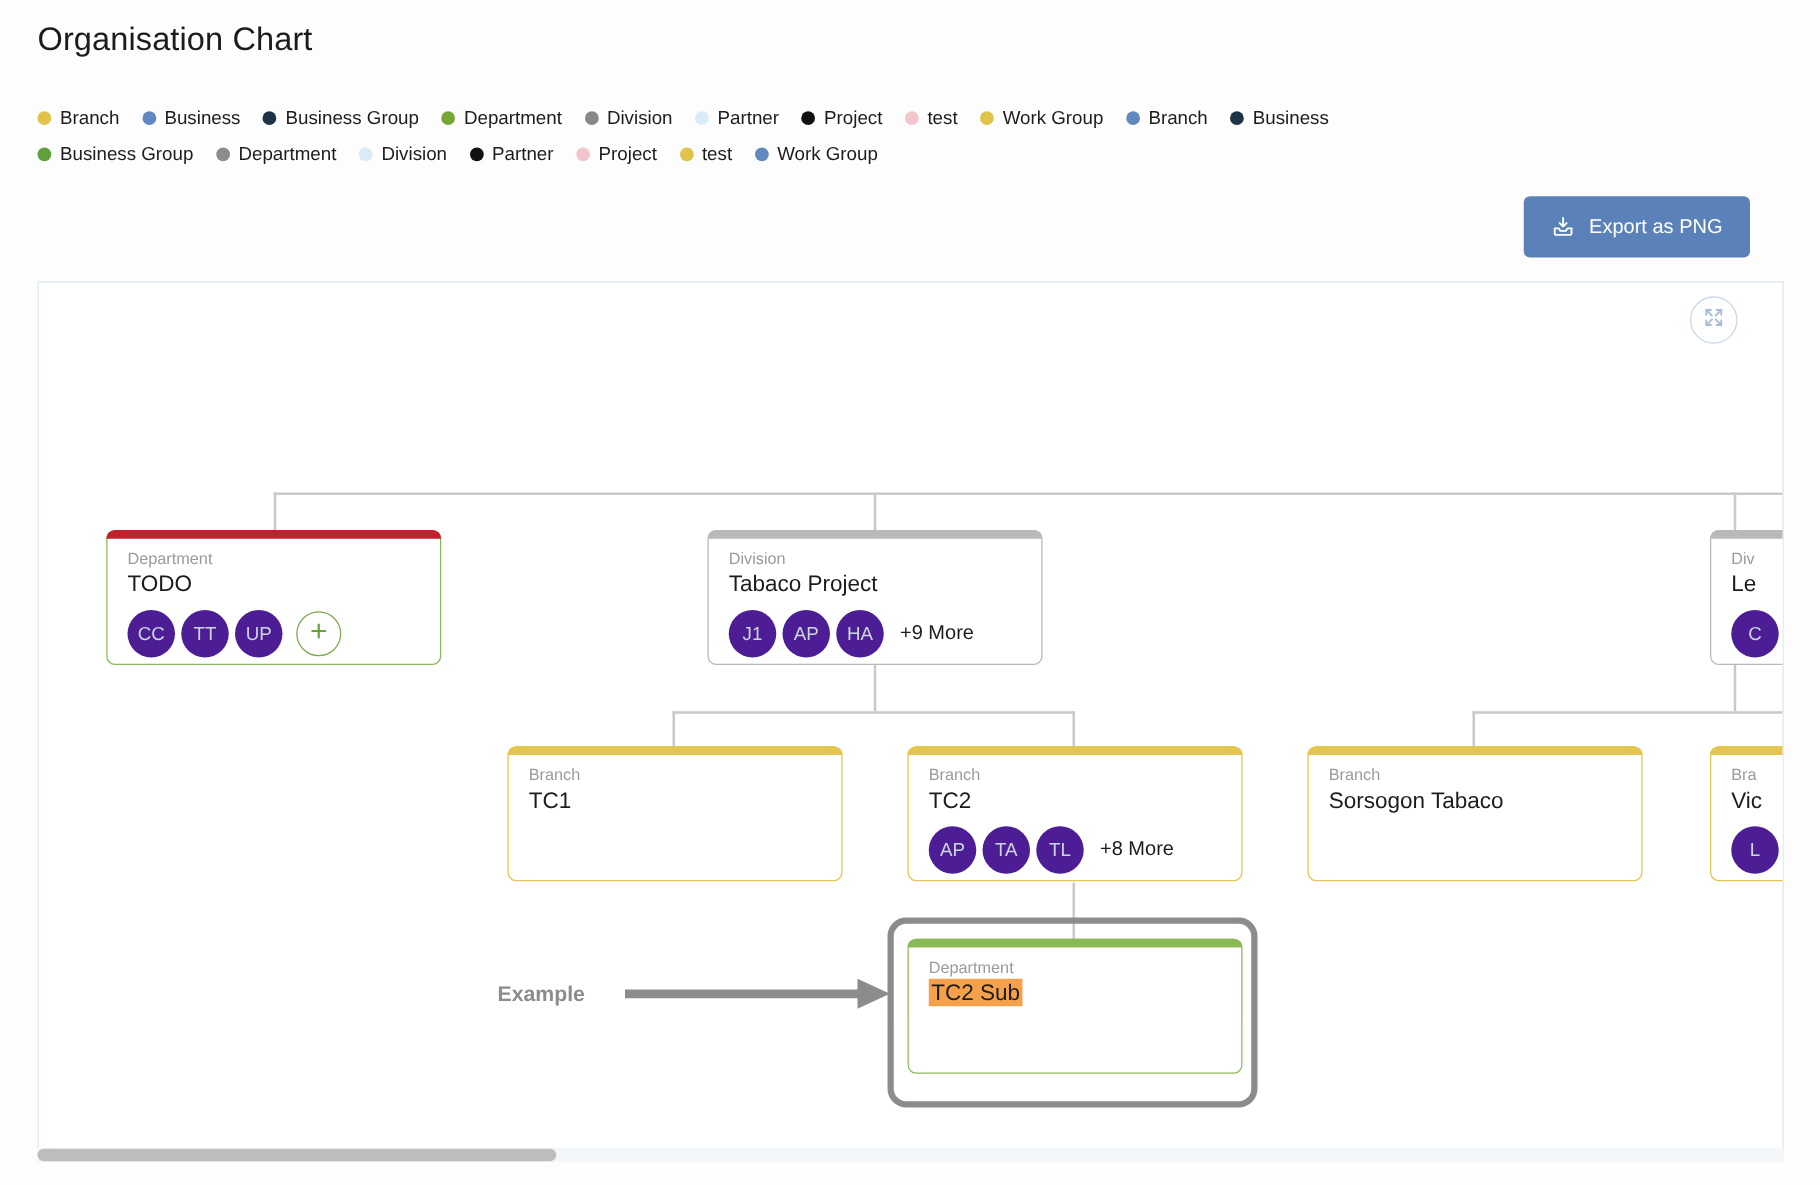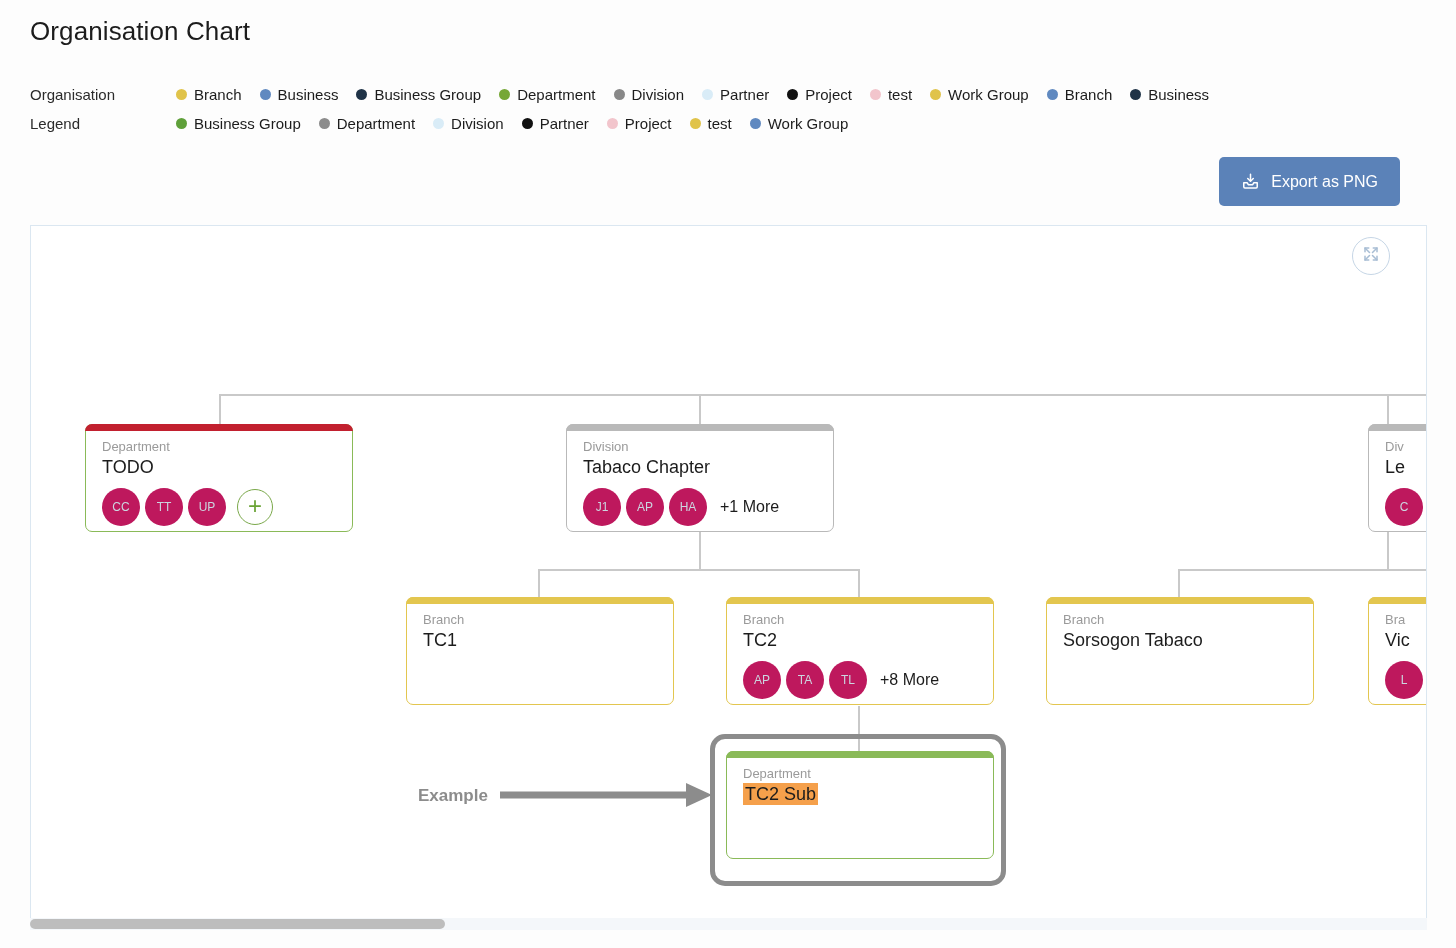--- a/index.html
+++ b/index.html
@@ -99,23 +99,23 @@
     margin-bottom: 2px;
   }
   .node-name {
     font-size: 18px; color: #1c1c1c; line-height: 22px;
     display: inline-block;
   }
   .node-name.highlight { background: #f5a04b; padding: 0 2px; }
   .avatars { display: flex; align-items: center; margin-top: 10px; }
   .avatar {
     width: 38px; height: 38px; border-radius: 50%;
-    background: #be185d; color: #ccd6e0;
+    background: #4c1d95; color: #ccd6e0;
     display: flex; align-items: center; justify-content: center;
-    font-size: 12px; margin-right: 5px; flex: 0 0 38px;
+    font-size: 15px; margin-right: 5px; flex: 0 0 38px;
   }
   .avatar-add {
     width: 36px; height: 36px; border-radius: 50%;
     background: #fff; border: 1px solid #7aa84a;
     color: #6aa335; font-size: 24px; line-height: 1;
     display: flex; align-items: center; justify-content: center;
     margin-left: 6px; flex: 0 0 36px; cursor: pointer;
     padding-bottom: 3px;
   }
   .more-txt { font-size: 16px; color: #1c1c1c; margin-left: 8px; }
@@ -144,24 +144,20 @@
     width: 415px; height: 10px;
     background: #bdbdbd; border-radius: 5px; cursor: pointer;
   }
 </style>
 </head>
 <body>
 
 <div class="page-title">Organisation Chart</div>
 
 <div class="legend-wrap">
-  <div class="legend-label">
-    <span>Organisation</span><br>
-    <span>Legend</span>
-  </div>
   <div class="legend-items" id="legend-items">
       <div class="legend-item">
         <span class="legend-dot" style="background: rgb(224, 195, 74);"></span>
         <span>Branch</span>
       </div>
       <div class="legend-item">
         <span class="legend-dot" style="background: rgb(96, 137, 192);"></span>
         <span>Business</span>
       </div>
       <div class="legend-item">
@@ -285,26 +281,26 @@
       <div class="avatar">CC</div>
       <div class="avatar">TT</div>
       <div class="avatar">UP</div>
       <div class="avatar-add">+</div>
     </div>
   </div>
 
   <div class="node division" style="left:535px; top:198px;">
     <div class="node-topbar" style="background:#b9b9b9;"></div>
     <div class="node-type">Division</div>
-    <div class="node-name">Tabaco Chapter</div>
+    <div class="node-name">Tabaco Project</div>
     <div class="avatars">
       <div class="avatar">J1</div>
       <div class="avatar">AP</div>
       <div class="avatar">HA</div>
-      <div class="more-txt">+1 More</div>
+      <div class="more-txt">+9 More</div>
     </div>
   </div>
 
   <div class="node division" style="left:1337px; top:198px;">
     <div class="node-topbar" style="background:#b9b9b9;"></div>
     <div class="node-type">Div</div>
     <div class="node-name">Le</div>
     <div class="avatars">
       <div class="avatar">C</div>
     </div>
@@ -343,21 +339,21 @@
     </div>
   </div>
 
   <div class="sel-ring" style="left:679px; top:508px; width:296px; height:152px;"></div>
   <div class="node dept" style="left:695px; top:525px;">
     <div class="node-topbar" style="background:#8aba58;"></div>
     <div class="node-type">Department</div>
     <div class="node-name highlight">TC2 Sub</div>
   </div>
 
-  <div class="ann-label" style="left:367px; top:560px;margin-left:20px;">Example</div>
+  <div class="ann-label" style="left:367px; top:560px;">Example</div>
   <div class="ann-arrow" style="left:469px; top:555px;">
     <svg width="215" height="28" viewBox="0 0 215 28">
       <line x1="0" y1="14" x2="188" y2="14" stroke="#8c8c8c" stroke-width="7"></line>
       <polygon points="186,2 212,14 186,26" fill="#8c8c8c"></polygon>
     </svg>
   </div>
 </div>
 
 <div class="scroll-track">
   <div class="scroll-thumb" id="scroll-thumb" style="width: 415px;"></div>

